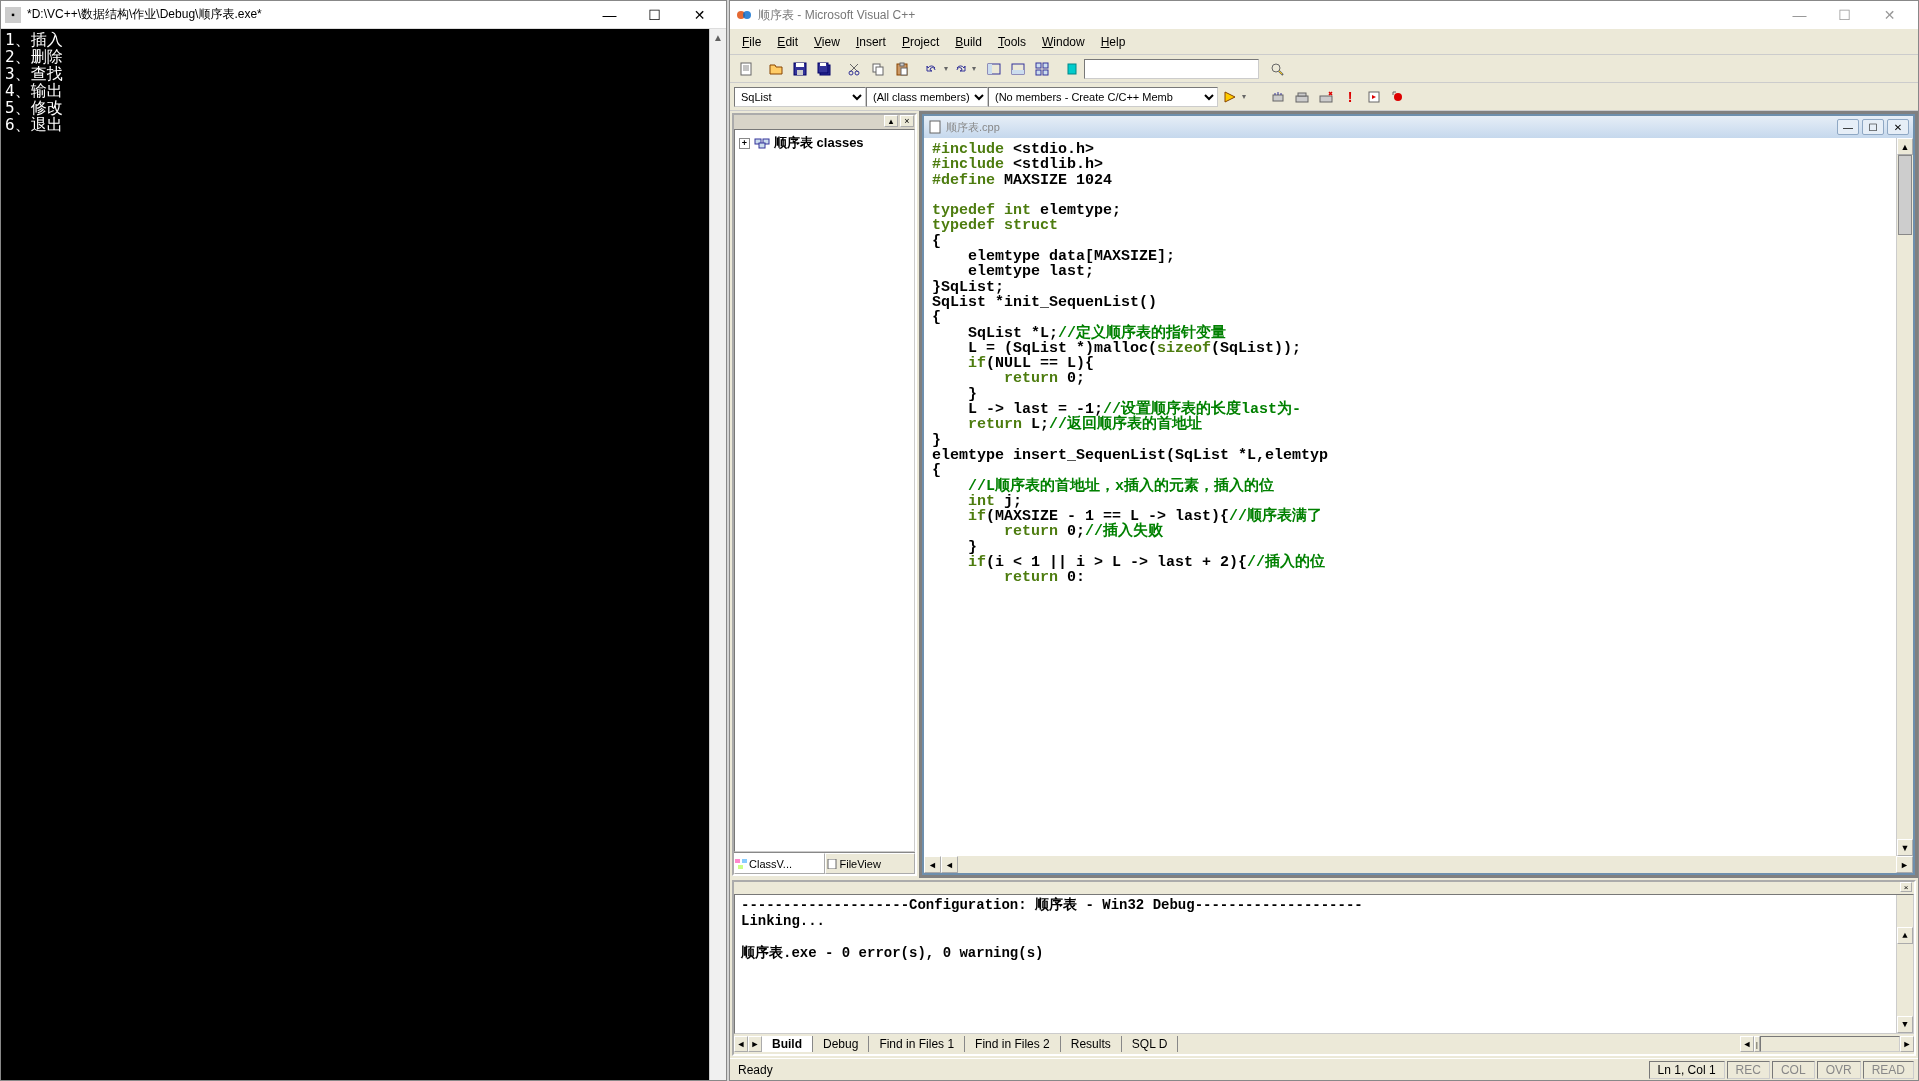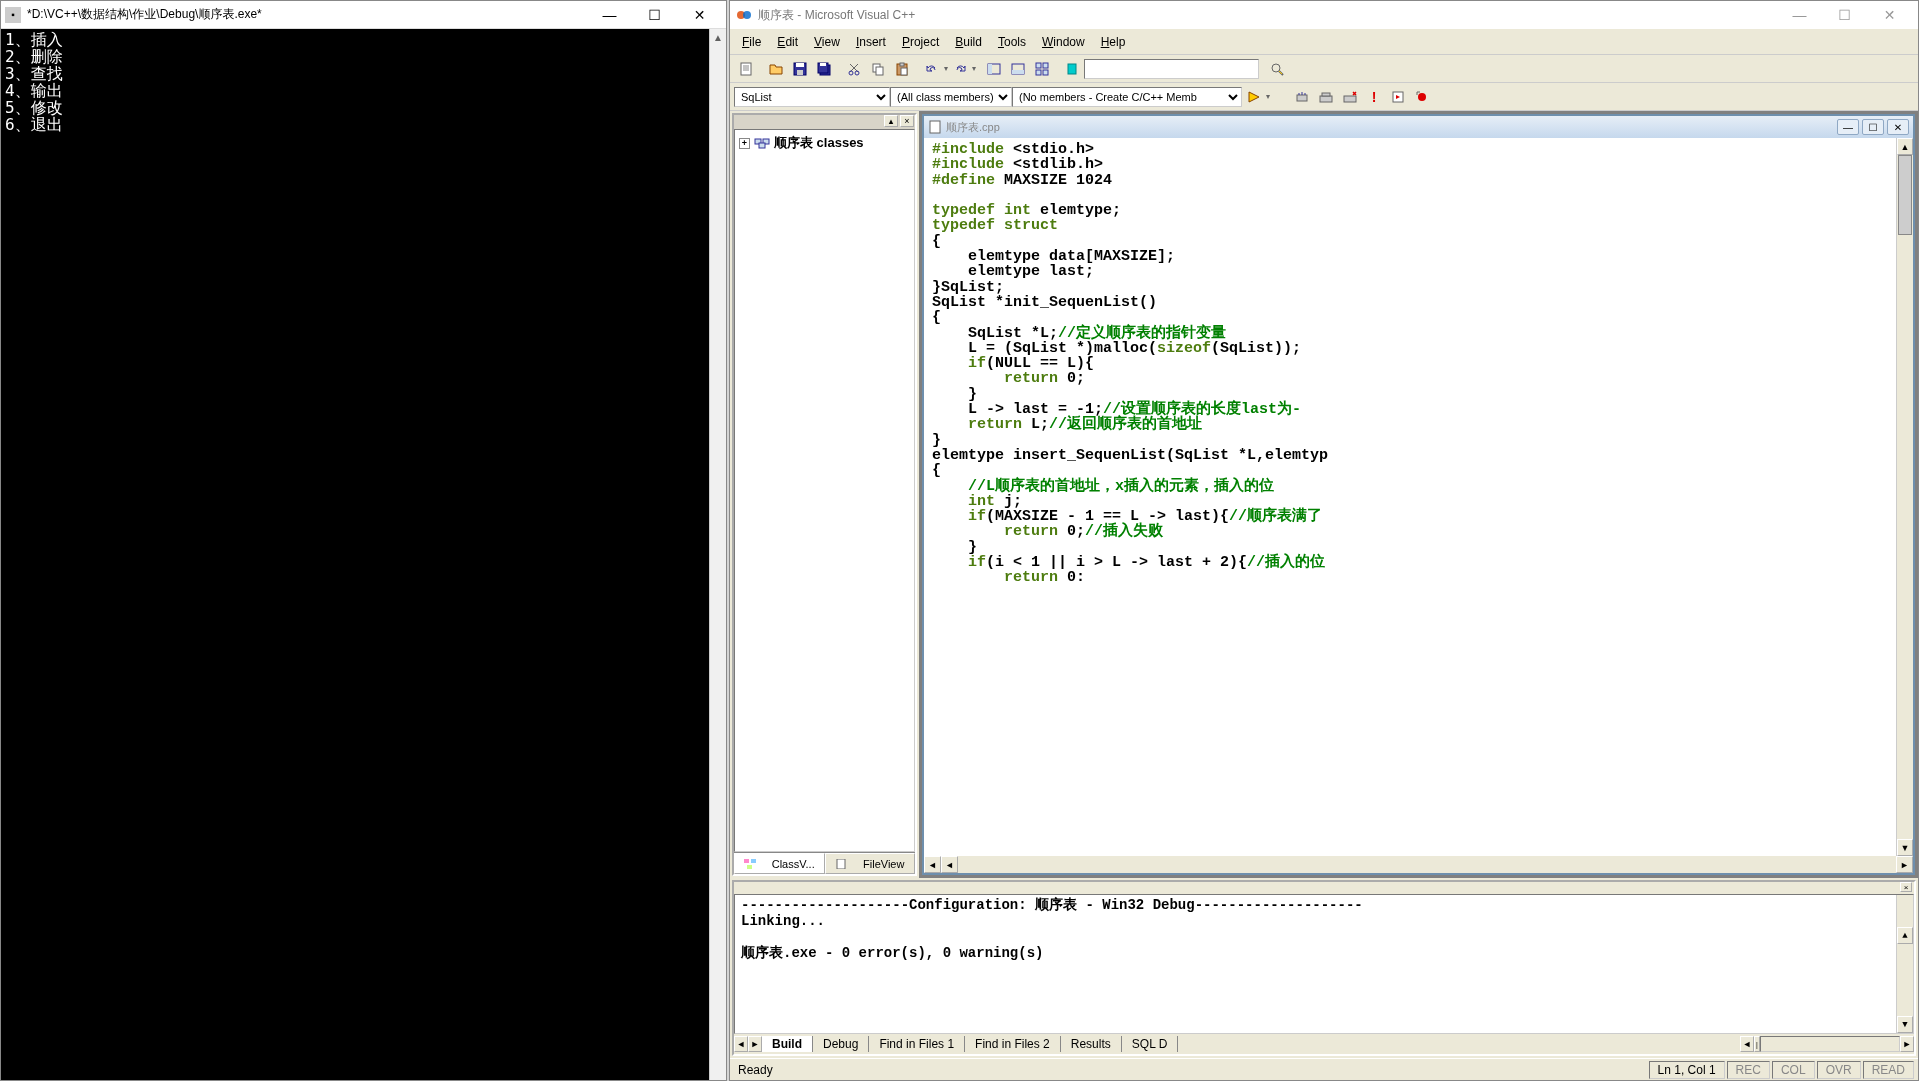--- a/index.html
+++ b/index.html
@@ -41,21 +41,21 @@
 
 
 .tree-panel { width: 185px; background: #ece9d8; border: 2px inset #fff; display: flex; flex-direction: column; margin: 2px; }
 .tree-panel-header { height: 14px; display: flex; justify-content: flex-end; background: #d8d4c8; }
 .tree-panel-header-btn { width: 14px; height: 12px; font-size: 9px; display: flex; align-items: center; justify-content: center; background: #ece9d8; border: 1px outset #fff; margin: 0 1px; cursor: pointer; }
 .tree-body { flex: 1; background: #fff; border: 1px inset #ccc; padding: 4px; font-size: 13px; font-weight: bold; }
 .tree-node { display: flex; align-items: center; gap: 4px; }
 .tree-expand { width: 11px; height: 11px; border: 1px solid #888; display: flex; align-items: center; justify-content: center; font-size: 9px; line-height: 1; cursor: pointer; }
 .tree-icon { width: 16px; height: 14px; }
 .tree-tabs { display: flex; height: 22px; border-top: 1px solid #888; }
-.tree-tab { flex: 1; font-size: 11px; display: flex; align-items: center; justify-content: center; border: 1px outset #fff; background: #ece9d8; cursor: pointer; gap: 16px; }
+.tree-tab { flex: 1; font-size: 11px; display: flex; align-items: center; border: 1px outset #fff; background: #ece9d8; cursor: pointer; gap: 2px; }
 .tree-tab.active { background: #fff; }
 
 
 .editor-container { flex: 1; background: #808080; padding: 3px; position: relative; display: flex; flex-direction: column; }
 .editor-window { background: #fff; border: 2px solid #6e8fad; border-radius: 0; display: flex; flex-direction: column; flex: 1; }
 .editor-titlebar { height: 22px; background: linear-gradient(#e6eef7,#c5d8ed); display: flex; align-items: center; padding: 0 4px; }
 .editor-title-icon { width: 14px; height: 14px; margin-right: 4px; }
 .editor-title { flex: 1; font-size: 11px; color: #888; }
 .editor-win-btns { display: flex; gap: 3px; }
 .editor-win-btn { width: 22px; height: 16px; background: #e6eef7; border: 1px solid #8fa8c4; border-radius: 2px; font-size: 10px; display: flex; align-items: center; justify-content: center; cursor: pointer; }
@@ -236,21 +236,21 @@
     <div class="tb-btn">
         <svg width="14" height="14">
           <circle cx="6" cy="6" r="4" fill="none" stroke="#666"></circle>
           <path d="M9 9l4 4" stroke="#666" stroke-width="2"></path>
           <path d="M9 9l3 3" stroke="#fc0" stroke-width="1"></path>
         </svg>
       </div>
   </div>
 
   <div class="toolbar-row">
-    <select class="tb-combo" style="width:156px"><option>SqList</option></select>
+    <select class="tb-combo" style="width:132px"><option>SqList</option></select>
     <select class="tb-combo" style="width:122px"><option>(All class members)</option></select>
     <select class="tb-combo" style="width:230px"><option>(No members - Create C/C++ Memb</option></select>
     <div class="tb-btn">
         <svg width="14" height="14">
           <path d="M2 2l10 5-10 5z" fill="#fc0" stroke="#840"></path>
         </svg>
       </div>
     <span style="font-size:8px;color:#666">▾</span>
     <div class="tb-sep" style="width:20px"></div>
     <div class="tb-btn">

